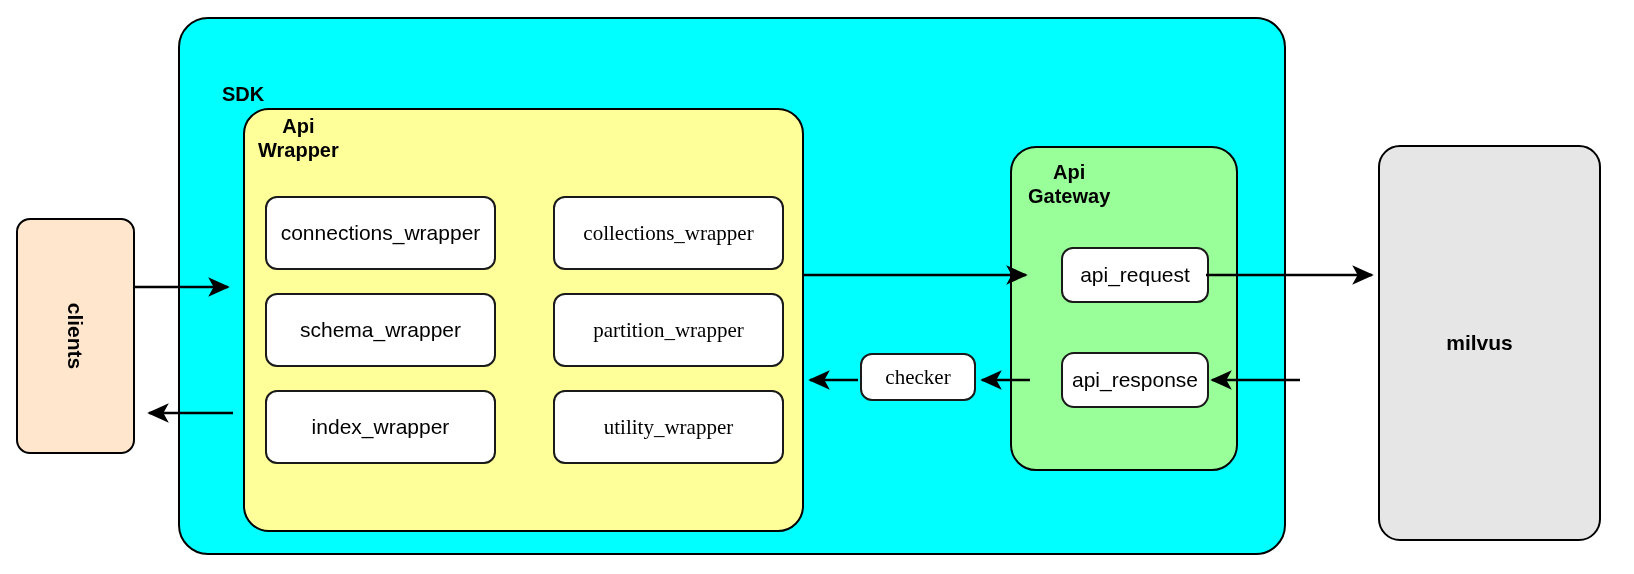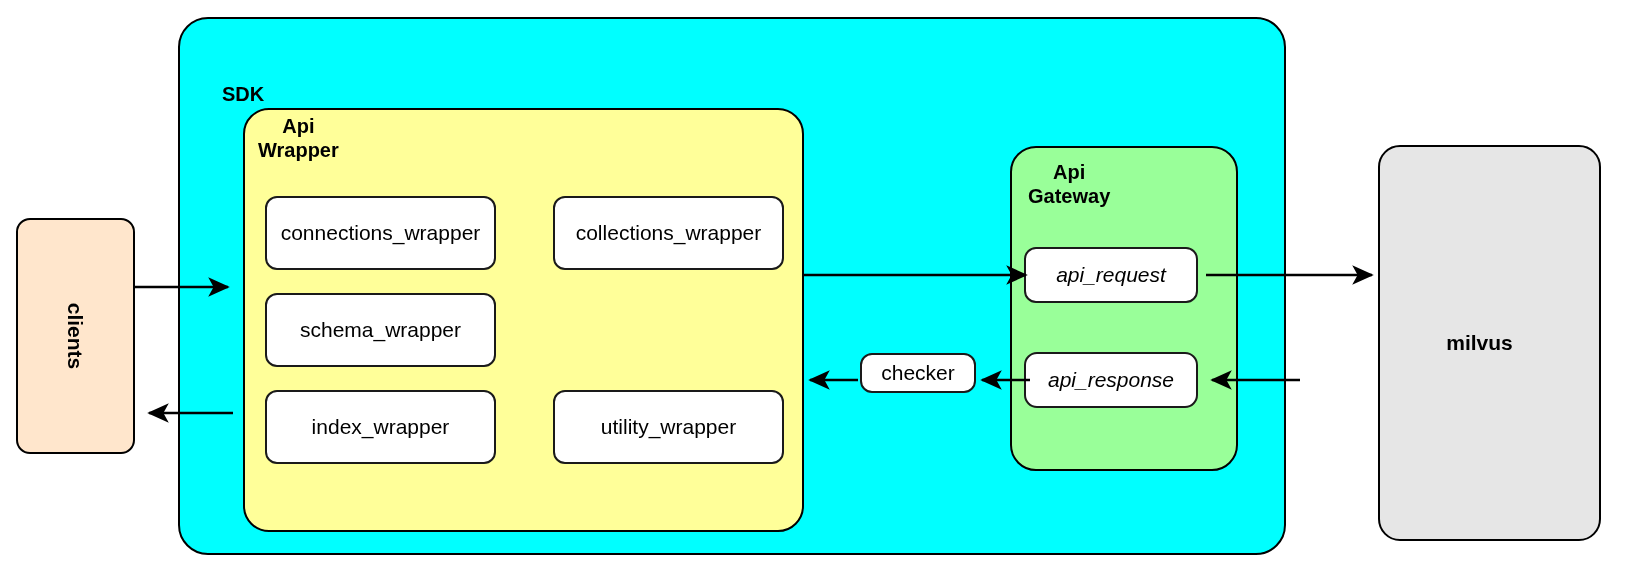--- a/index.html
+++ b/index.html
@@ -92,34 +92,35 @@
     display: flex;
     align-items: center;
     justify-content: center;
     font-size: 21px;
     color: #000000;
     text-align: left;
   }
 
   .wrapper-node { width: 231px; height: 74px; }
   .col-a { left: 265px; }
-  .col-b { left: 553px; }
+  .col-b { left: 553px; font-family: Liberation Serif, serif; }
   .row-1 { top: 196px; }
   .row-2 { top: 293px; }
   .row-3 { top: 390px; }
 
-  .gw-node { left: 1024px; width: 174px; height: 56px; font-style: italic; }
+  .gw-node { left: 1061px; width: 148px; height: 56px; }
   .gw-req  { top: 247px; }
   .gw-res  { top: 352px; border-radius: 13px; }
 
   .checker-node {
     left: 860px;
     top: 353px;
     width: 116px;
-    height: 40px;
+    height: 48px;
+    font-family: Liberation Serif, serif;
   }
 
   
   .box-label {
     position: absolute;
     font-weight: bold;
     font-size: 21px;
     color: #000000;
   }
   .clients-label {
@@ -175,20 +176,21 @@
   <div class="box-label clients-label">
     <span>clients</span>
   </div>
 
   <div class="box milvus-box"></div>
   <div class="box-label milvus-label">milvus</div>
 
   <div class="node wrapper-node col-a row-1">connections_wrapper</div>
   <div class="node wrapper-node col-b row-1">collections_wrapper</div>
   <div class="node wrapper-node col-a row-2">schema_wrapper</div>
+  <div class="node wrapper-node col-b row-2">partition_wrapper</div>
   <div class="node wrapper-node col-a row-3">index_wrapper</div>
   <div class="node wrapper-node col-b row-3">utility_wrapper</div>
 
   <div class="node gw-node gw-req">api_request</div>
   <div class="node gw-node gw-res">api_response</div>
 
   <div class="node checker-node">checker</div>
 
   <svg class="edges" viewBox="0 0 1634 574" width="1634" height="574">
     <defs>

